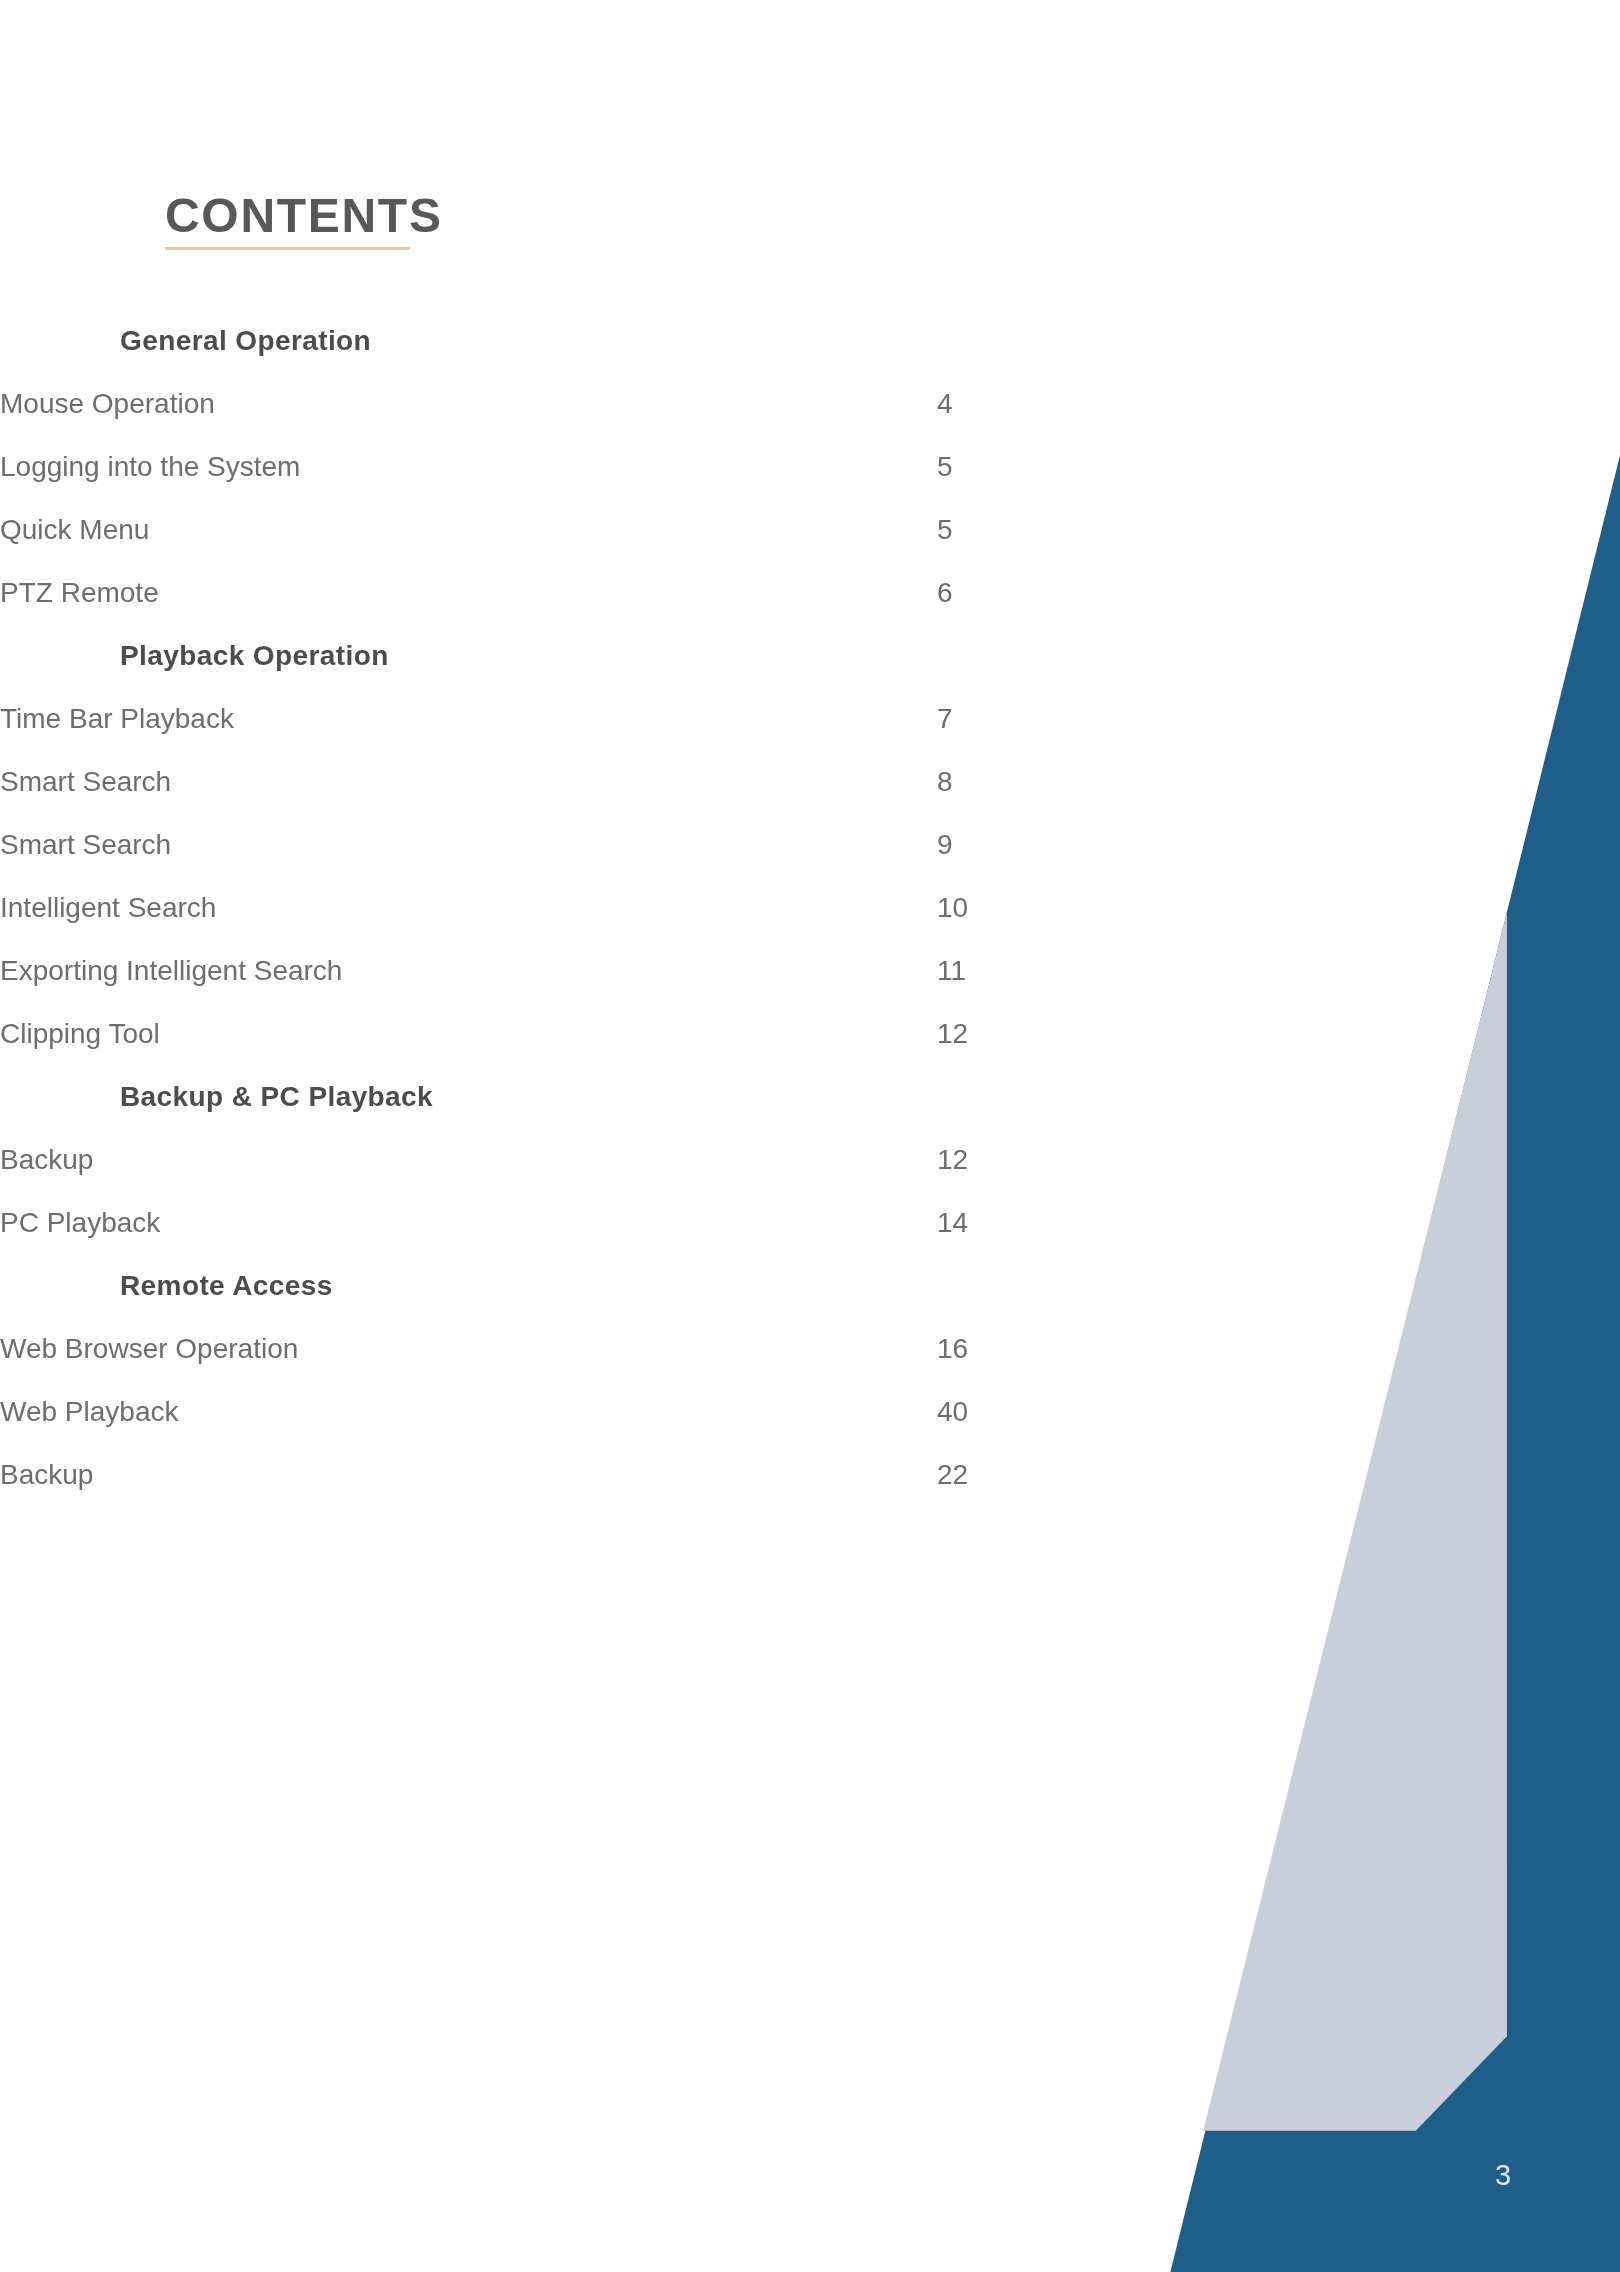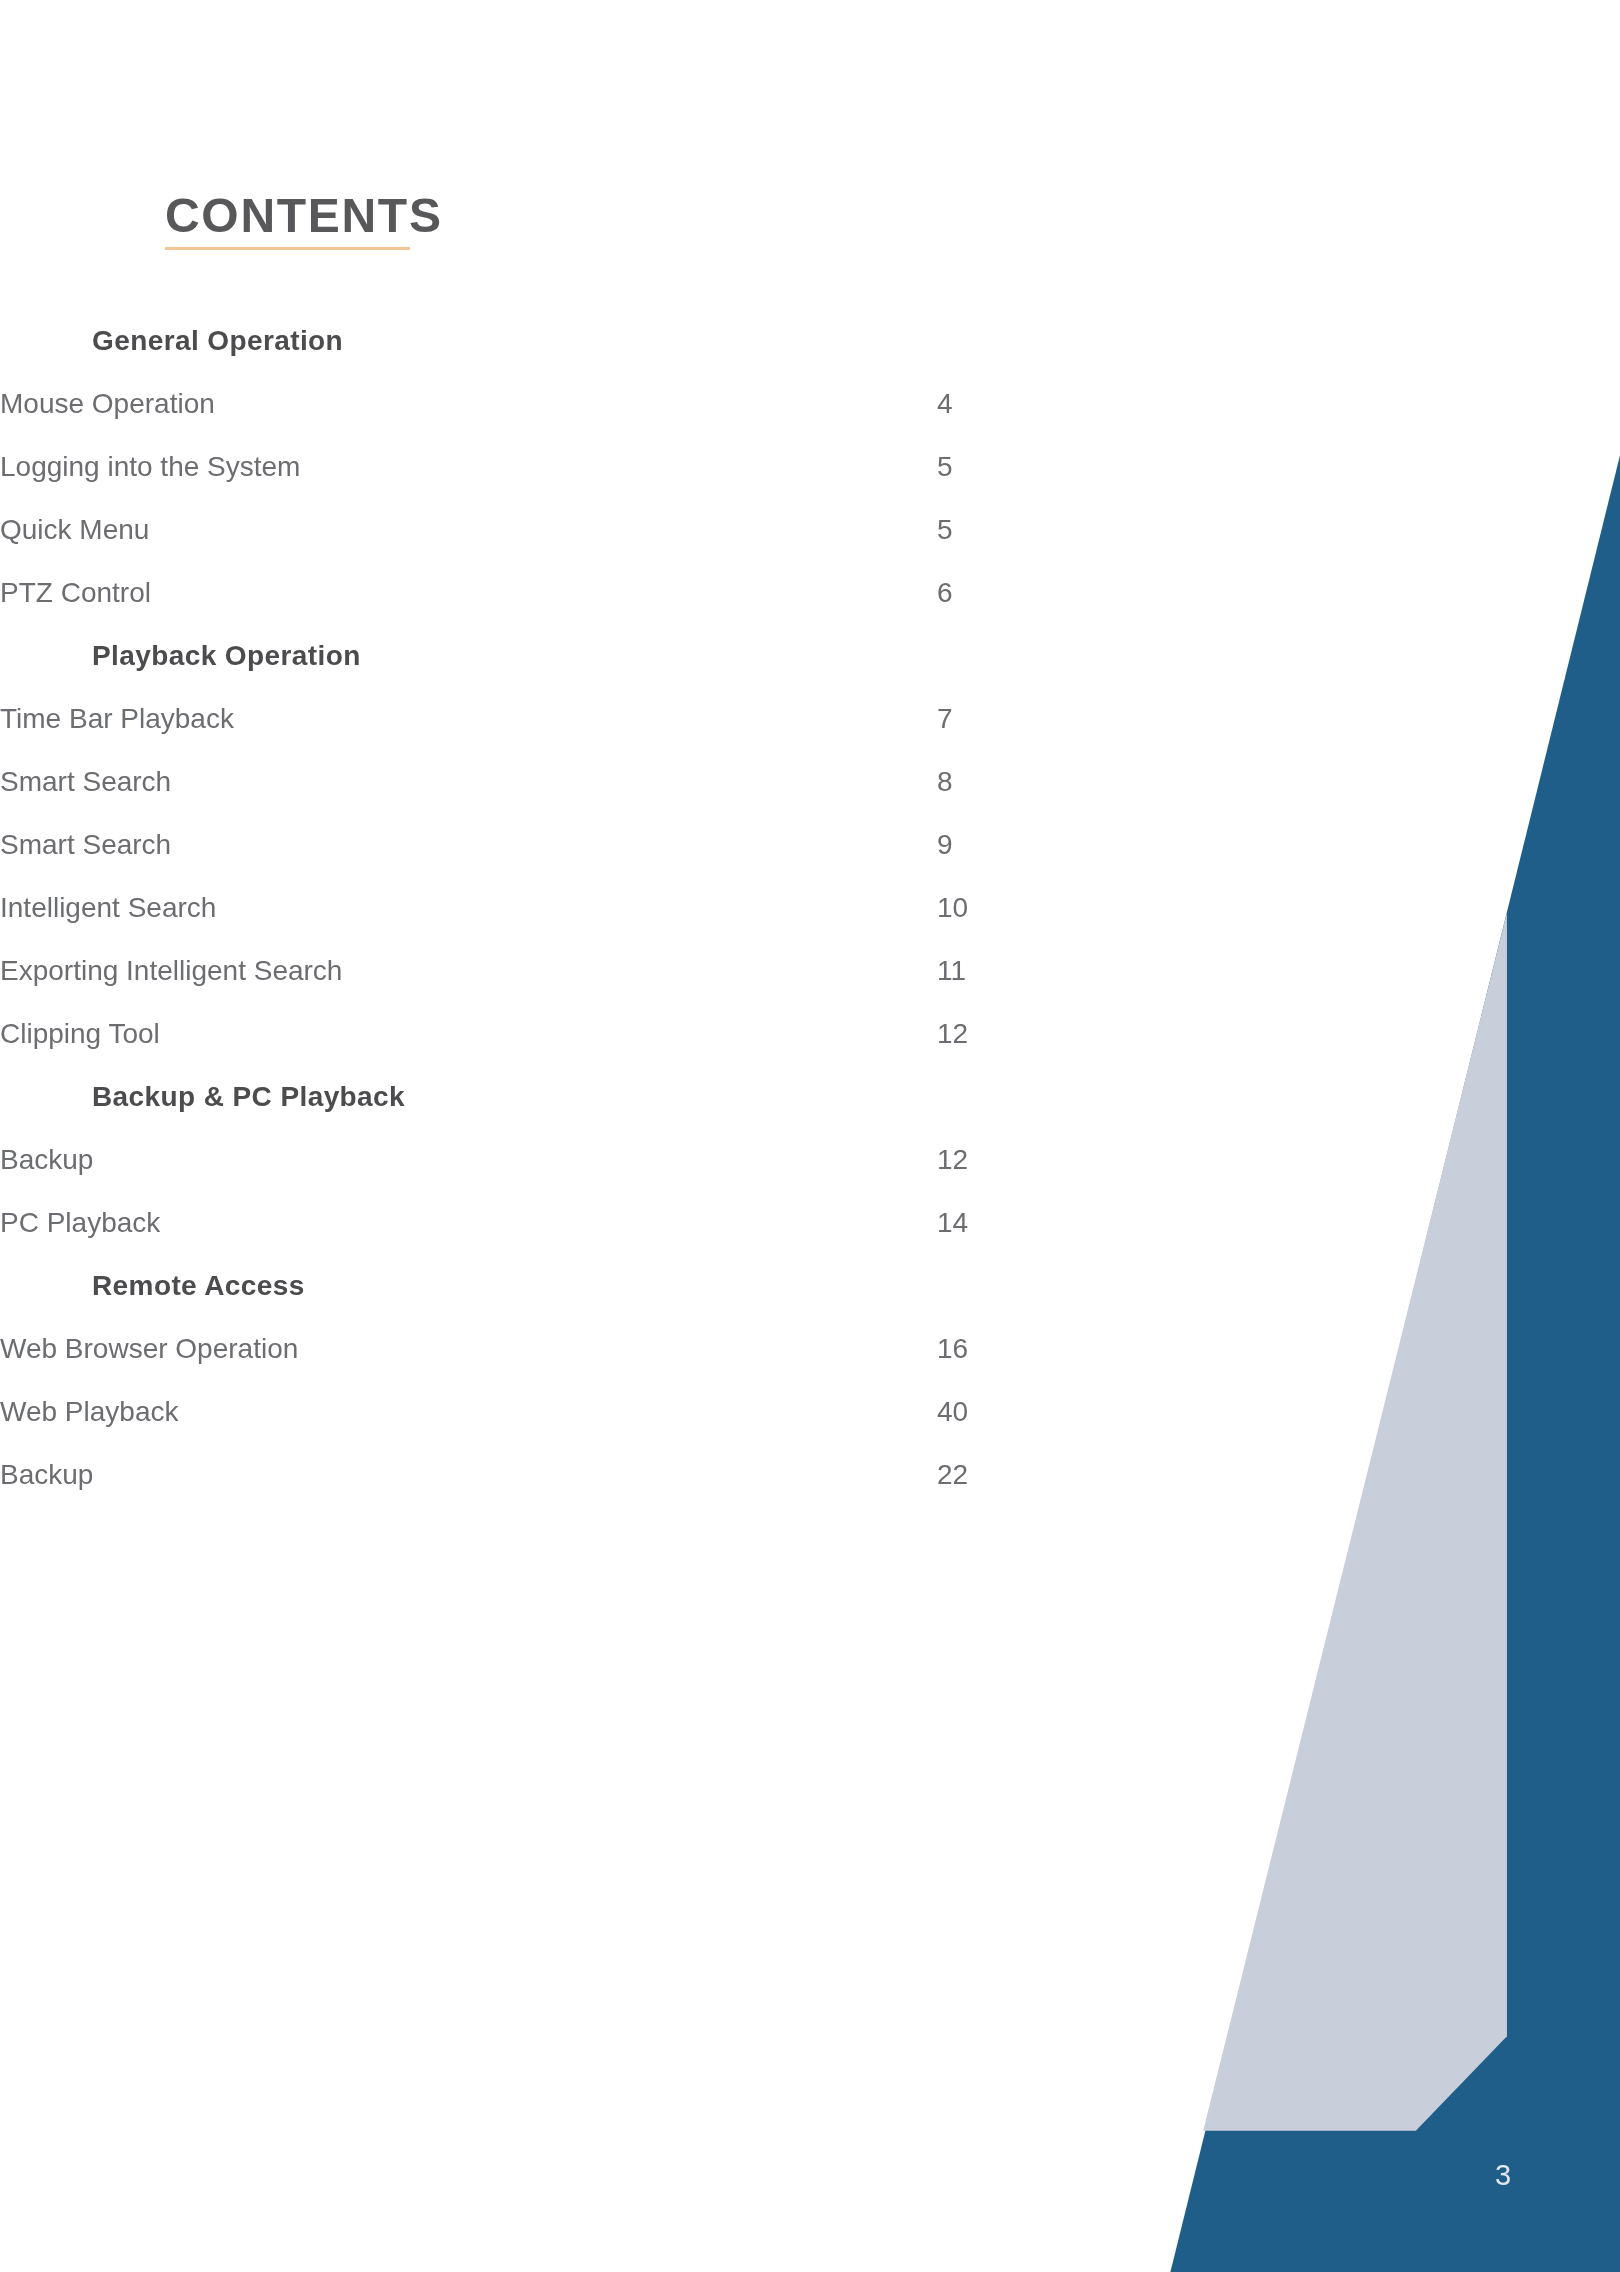--- a/index.html
+++ b/index.html
@@ -44,21 +44,21 @@
   }
   .toc-row {
     position: relative;
     height: 63px;
     display: flex;
     align-items: center;
     font-size: 28px;
     line-height: 1;
   }
   .toc-row.heading {
-    padding-left: 92px;
+    padding-left: 120px;
     font-weight: 700;
     color: var(--heading-gray, #4c4c4e);
     letter-spacing: 0.4px;
   }
   .toc-row.item {
     color: var(--item-gray, #6c6d70);
   }
   .toc-page {
     position: absolute;
     left: 937px;
@@ -98,21 +98,21 @@
       </div>
       <div class="toc-row item">
         <span class="toc-title">Logging into the System</span>
         <span class="toc-page">5</span>
       </div>
       <div class="toc-row item">
         <span class="toc-title">Quick Menu</span>
         <span class="toc-page">5</span>
       </div>
       <div class="toc-row item">
-        <span class="toc-title">PTZ Control</span>
+        <span class="toc-title">PTZ Remote</span>
         <span class="toc-page">6</span>
       </div>
       <div class="toc-row heading">
         <span>Playback Operation</span>
       </div>
       <div class="toc-row item">
         <span class="toc-title">Time Bar Playback</span>
         <span class="toc-page">7</span>
       </div>
       <div class="toc-row item">

